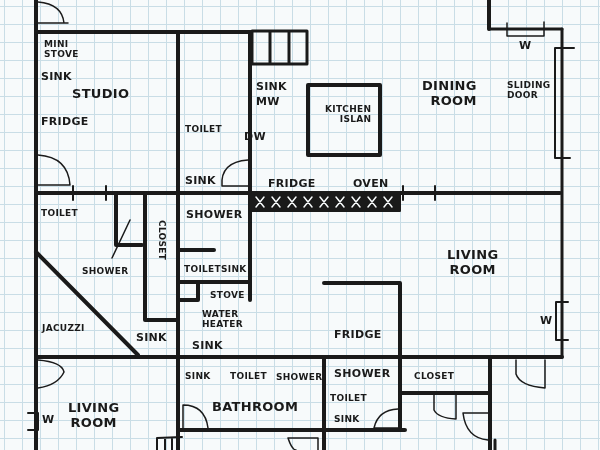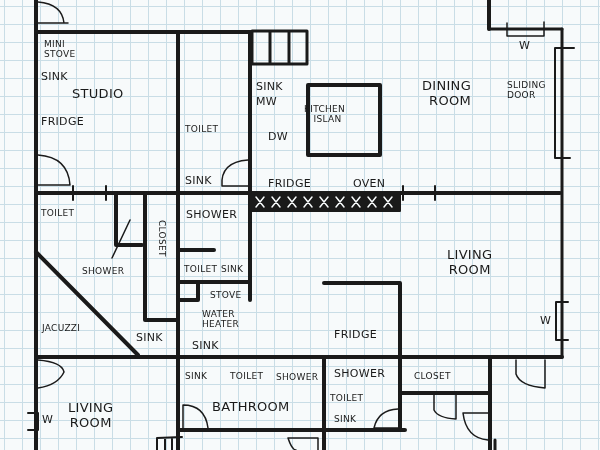--- a/index.html
+++ b/index.html
@@ -11,20 +11,21 @@
       linear-gradient(to bottom, #c9dde6 1px, transparent 1px);
     background-size:18px 18px;
     background-position:4px 6px;
     font-family:"DejaVu Sans", sans-serif;
   }
   #plan { position:absolute; left:0; top:0; }
   .lbl {
     position:absolute; color:#1a1a1a; font-size:11px; line-height:12px;
     letter-spacing:0.3px; white-space:nowrap; text-transform:uppercase;
     font-family:"DejaVu Sans", sans-serif;
+    font-weight:bold;
   }
   .lbl.big { font-size:13px; line-height:15px; }
   .lbl.sm { font-size:9px; line-height:10px; }
   .lbl.vert { writing-mode:vertical-rl; }
   .lbl .l2 { display:block; }
 </style>
 </head>
 <body>
 
 <svg id="plan" width="600" height="450" viewBox="0 0 600 450">
@@ -110,22 +111,22 @@
   </div>
 <div class="lbl" style="left:41px;top:71px">SINK</div>
 <div class="lbl big" style="left:72px;top:86px">STUDIO</div>
 <div class="lbl" style="left:41px;top:116px">FRIDGE</div>
 
 <div class="lbl sm" style="left:185px;top:124px">TOILET</div>
 <div class="lbl" style="left:185px;top:175px">SINK</div>
 
 <div class="lbl" style="left:256px;top:81px">SINK</div>
 <div class="lbl" style="left:256px;top:96px">MW</div>
-<div class="lbl" style="left:268px;top:131px">DW</div>
-<div class="lbl sm" style="left:304px;top:104px;text-align:center">
+<div class="lbl" style="left:244px;top:131px">DW</div>
+<div class="lbl sm" style="left:325px;top:104px;text-align:right">
     <span class="l2">KITCHEN</span>
     <span class="l2" style="padding-left:6px">ISLAN</span>
   </div>
 <div class="lbl" style="left:268px;top:178px">FRIDGE</div>
 <div class="lbl" style="left:353px;top:178px">OVEN</div>
 
 <div class="lbl big" style="left:422px;top:78px;text-align:right">
     <span class="l2">DINING</span>
     <span class="l2">ROOM</span>
   </div>

